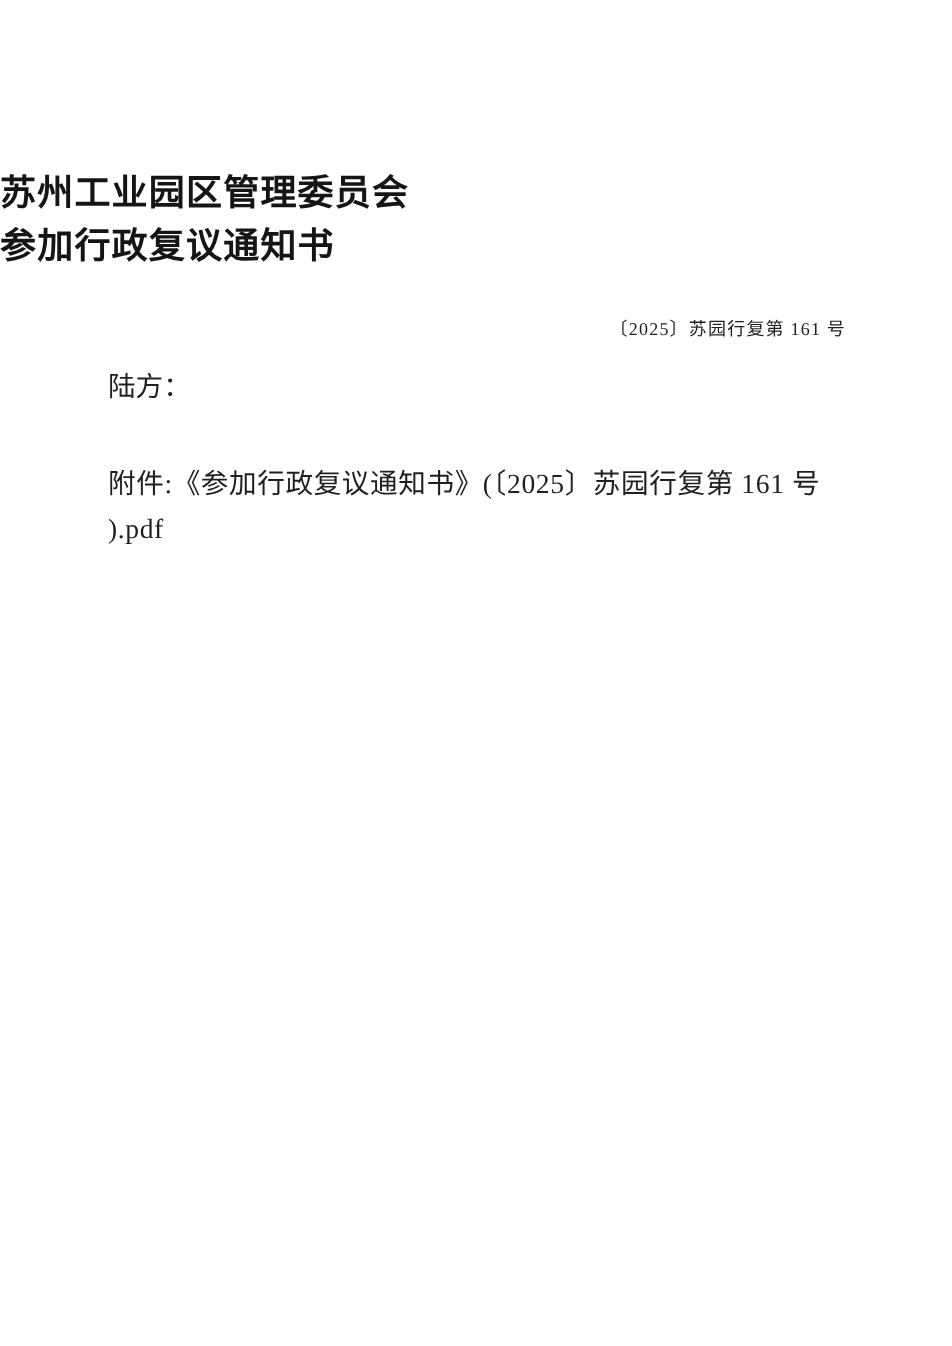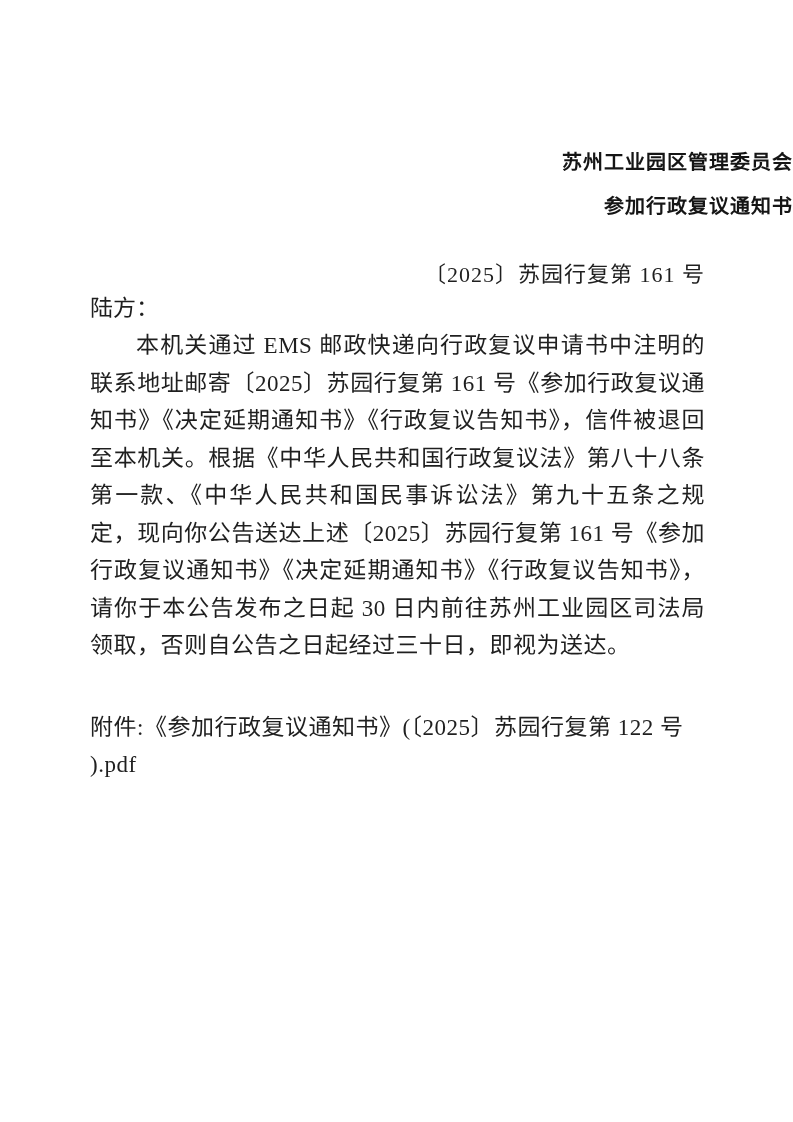--- a/index.html
+++ b/index.html
@@ -16,39 +16,40 @@
     position: relative;
   }
   .page {
     width: 793px;
     height: 1122px;
     box-sizing: border-box;
     border-bottom: 2px solid #ededed; 
   }
   .title-block {
     margin-top: 140px;
-    text-align: right;
+    text-align: left;
     font-weight: bold;
-    font-size: 20px;
+    font-size: 30px;
     line-height: 44px;
     color: #151515;
     letter-spacing: 1px;
   }
   .content {
     margin: 0 88px 0 90px;
     font-size: 23px;
   }
   .doc-number {
     margin-top: 32px;
     text-align: right;
-    font-size: 22px;
+    font-size: 15px;
     line-height: 30px;
     letter-spacing: 1px;
   }
   .salutation {
+    margin-top: 14px;
     font-size: 23px;
     line-height: 37px;
   }
   .body-para {
     margin: 0;
     font-size: 23px;
     line-height: 37.5px;
     text-align: justify;
     text-indent: 2em;
     letter-spacing: 0.5px;
@@ -70,19 +71,18 @@
     <div>参加行政复议通知书</div>
   </div>
 
   <div class="content">
 
     <div class="doc-number">〔2025〕苏园行复第 161 号</div>
 
     <div class="salutation">陆方：</div>
 
 
-    <p class="body-para">本机关通过 EMS 邮政快递向行政复议申请书中注明的联系地址邮寄〔2025〕苏园行复第 161 号《参加行政复议通知书》《决定延期通知书》《行政复议告知书》，信件被退回至本机关。根据《中华人民共和国行政复议法》第八十八条第一款、《中华人民共和国民事诉讼法》第九十五条之规定，现向你公告送达上述〔2025〕苏园行复第 161 号《参加行政复议通知书》《决定延期通知书》《行政复议告知书》，请你于本公告发布之日起 30 日内前往苏州工业园区司法局领取，否则自公告之日起经过三十日，即视为送达。</p>
 
-    <div class="attachment-line">附件:《参加行政复议通知书》(〔2025〕苏园行复第 122 号 ).pdf</div>
+    <div class="attachment-line">附件:《参加行政复议通知书》(〔2025〕苏园行复第 161 号 ).pdf</div>
 
   </div>
 
 </div>
 
 </body></html>

